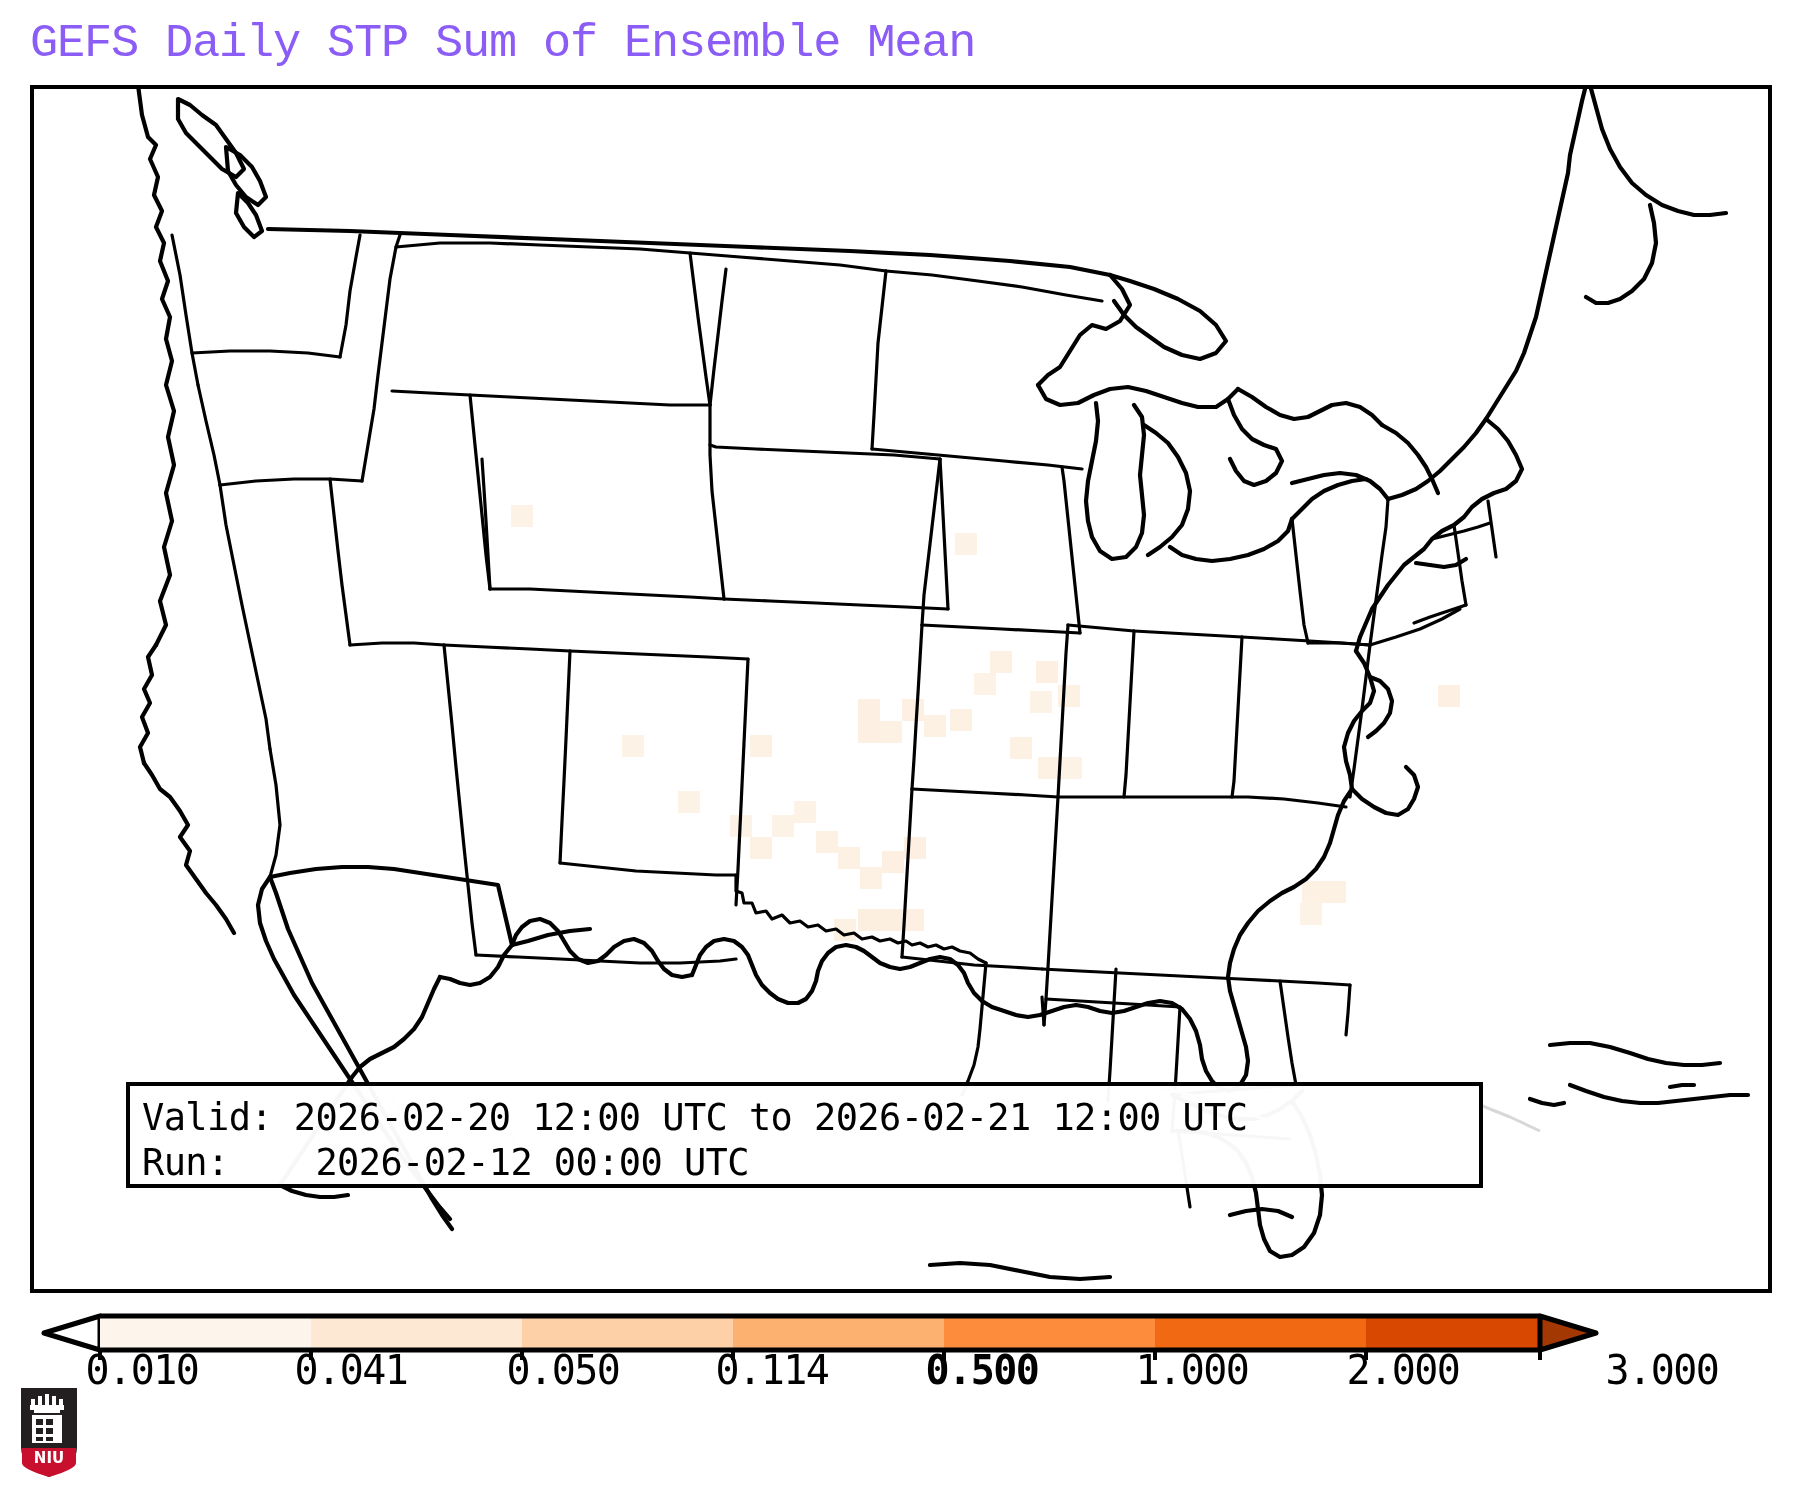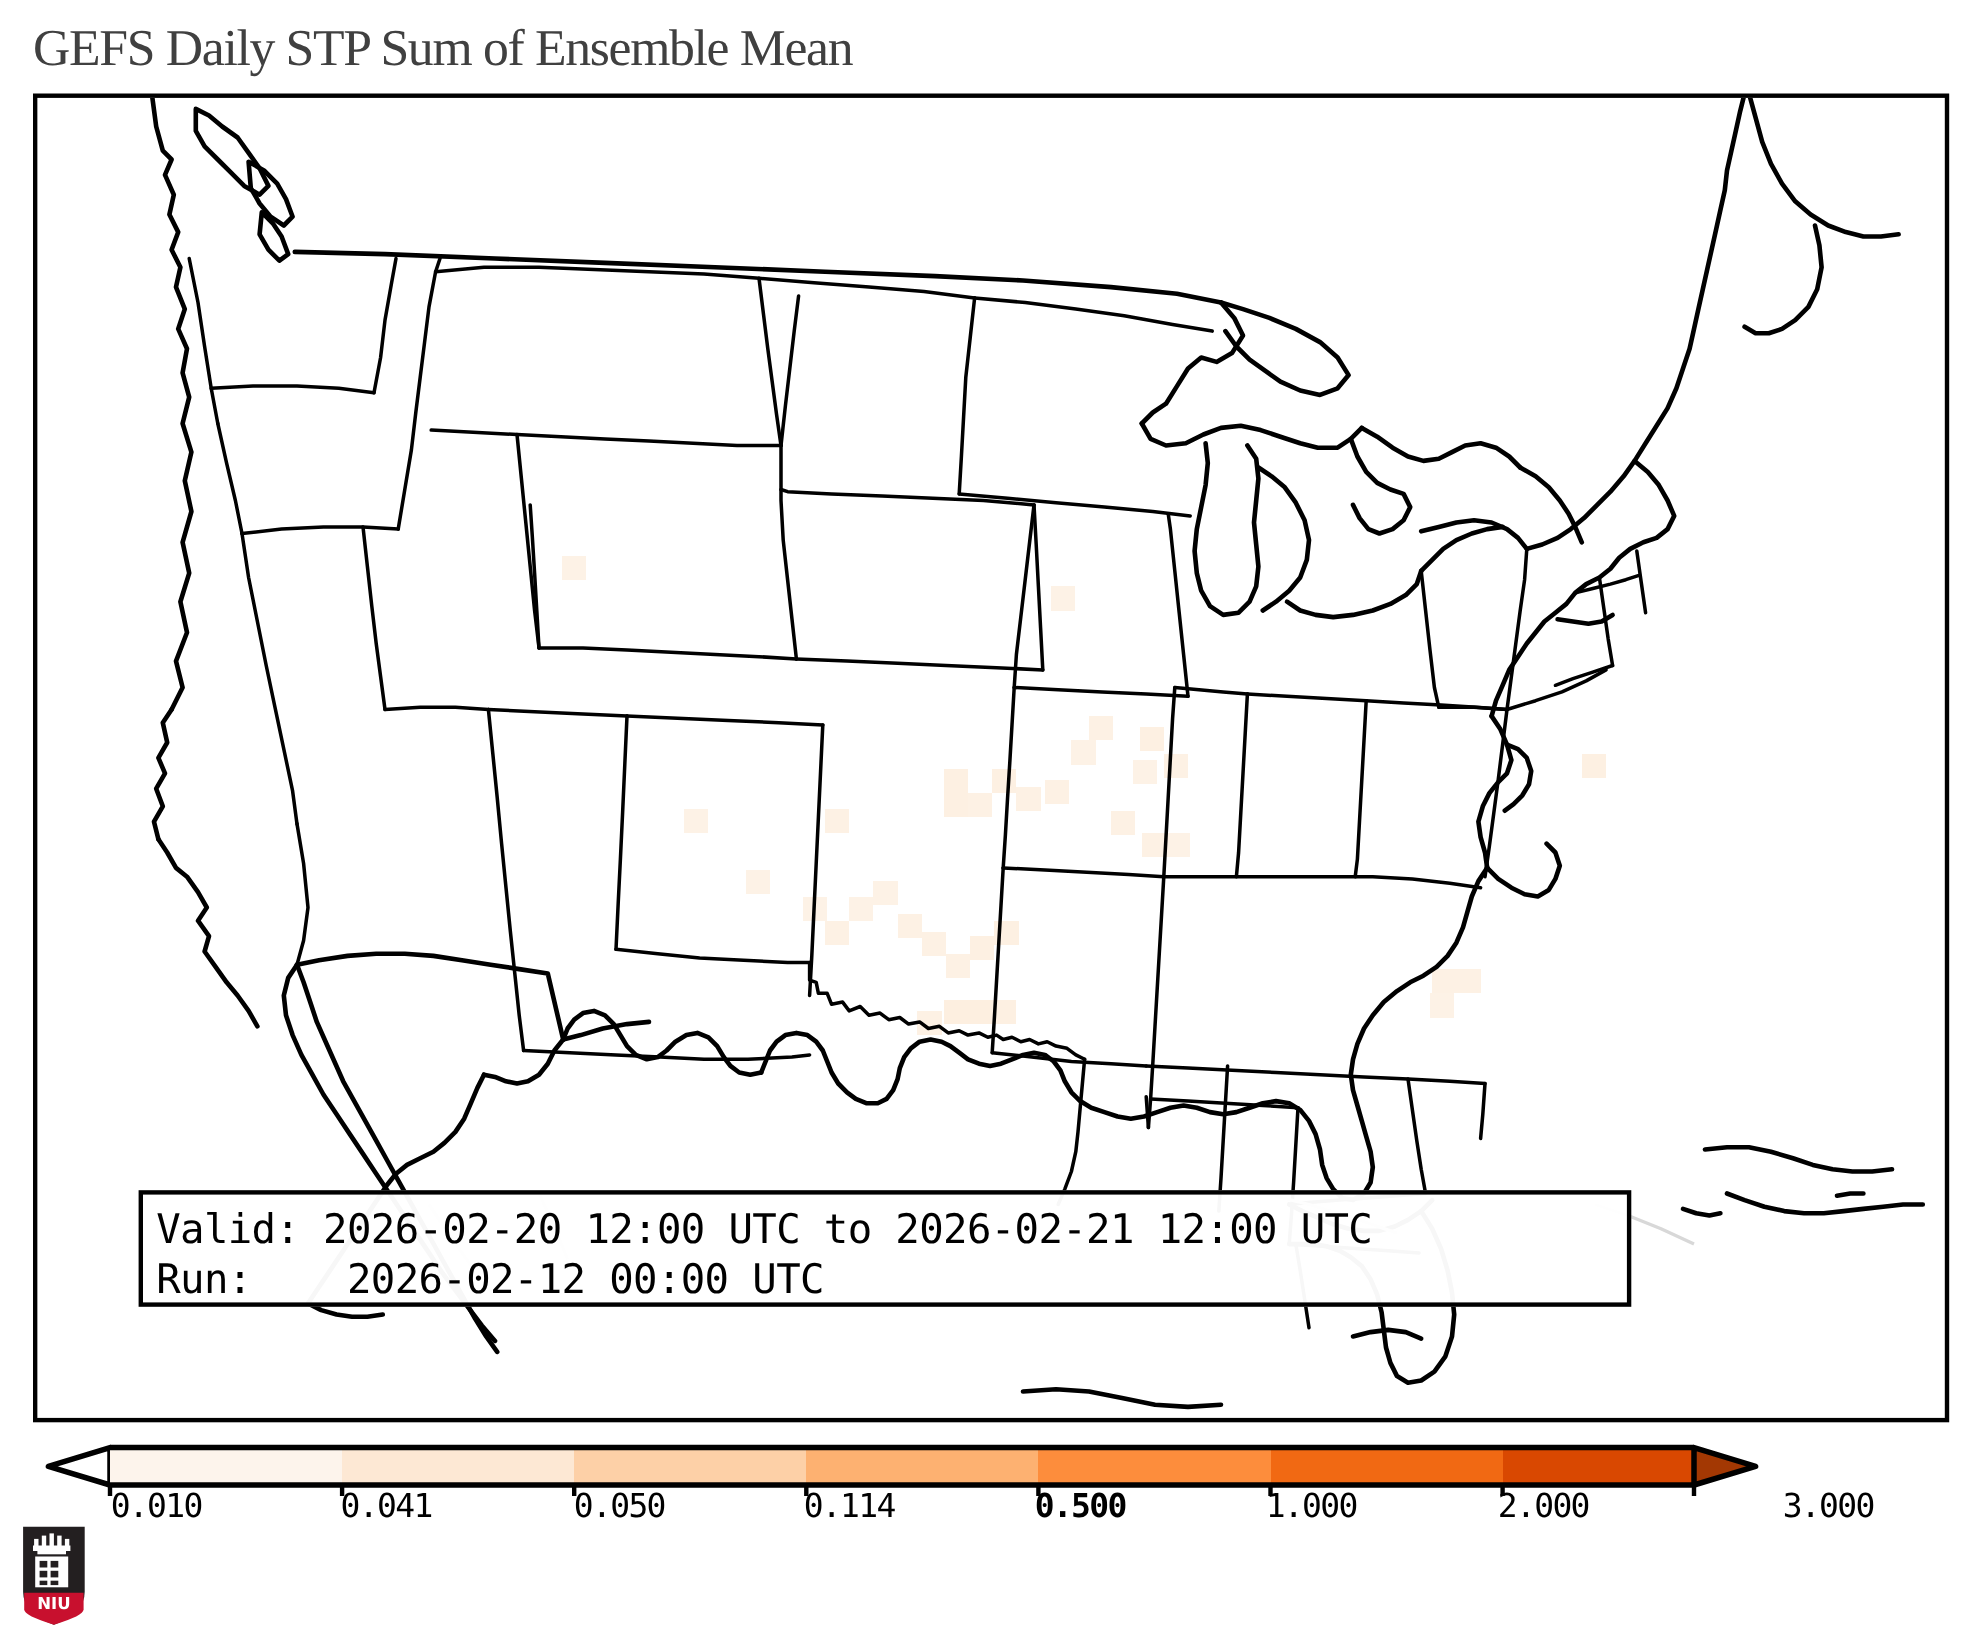--- a/index.html
+++ b/index.html
@@ -16,24 +16,24 @@
     overflow: hidden;
   }
 
   
   #title {
     position: absolute;
     left: 30px;
     top: 18px;
     font-size: 47px;
     line-height: 52px;
-    color: #404040;
+    color: #8b5cf6;
     letter-spacing: -1.2px;
     white-space: nowrap;
-    font-family: Liberation Serif, serif;
+    font-family: Liberation Mono, monospace;
   }
 
   
   #map-frame {
     position: absolute;
     left: 30px;
     top: 85px;
     width: 1742px;
     height: 1208px;
     border: 4px solid #000000;
@@ -87,21 +87,21 @@
   }
   #cb-ticklabels {
     position: absolute;
     left: 0;
     top: 48px;
     width: 1803px;
     height: 50px;
   }
   .cb-ticklabel {
     position: absolute;
-    font-size: 30px;
+    font-size: 40px;
     line-height: 44px;
     color: #000000;
     letter-spacing: -1.5px;
     transform: translateX(-50%);
     white-space: nowrap;
     font-family: "DejaVu Sans Mono", "Liberation Mono", monospace;
   }
   #cb-axis-label {
     position: absolute;
     left: 0;

